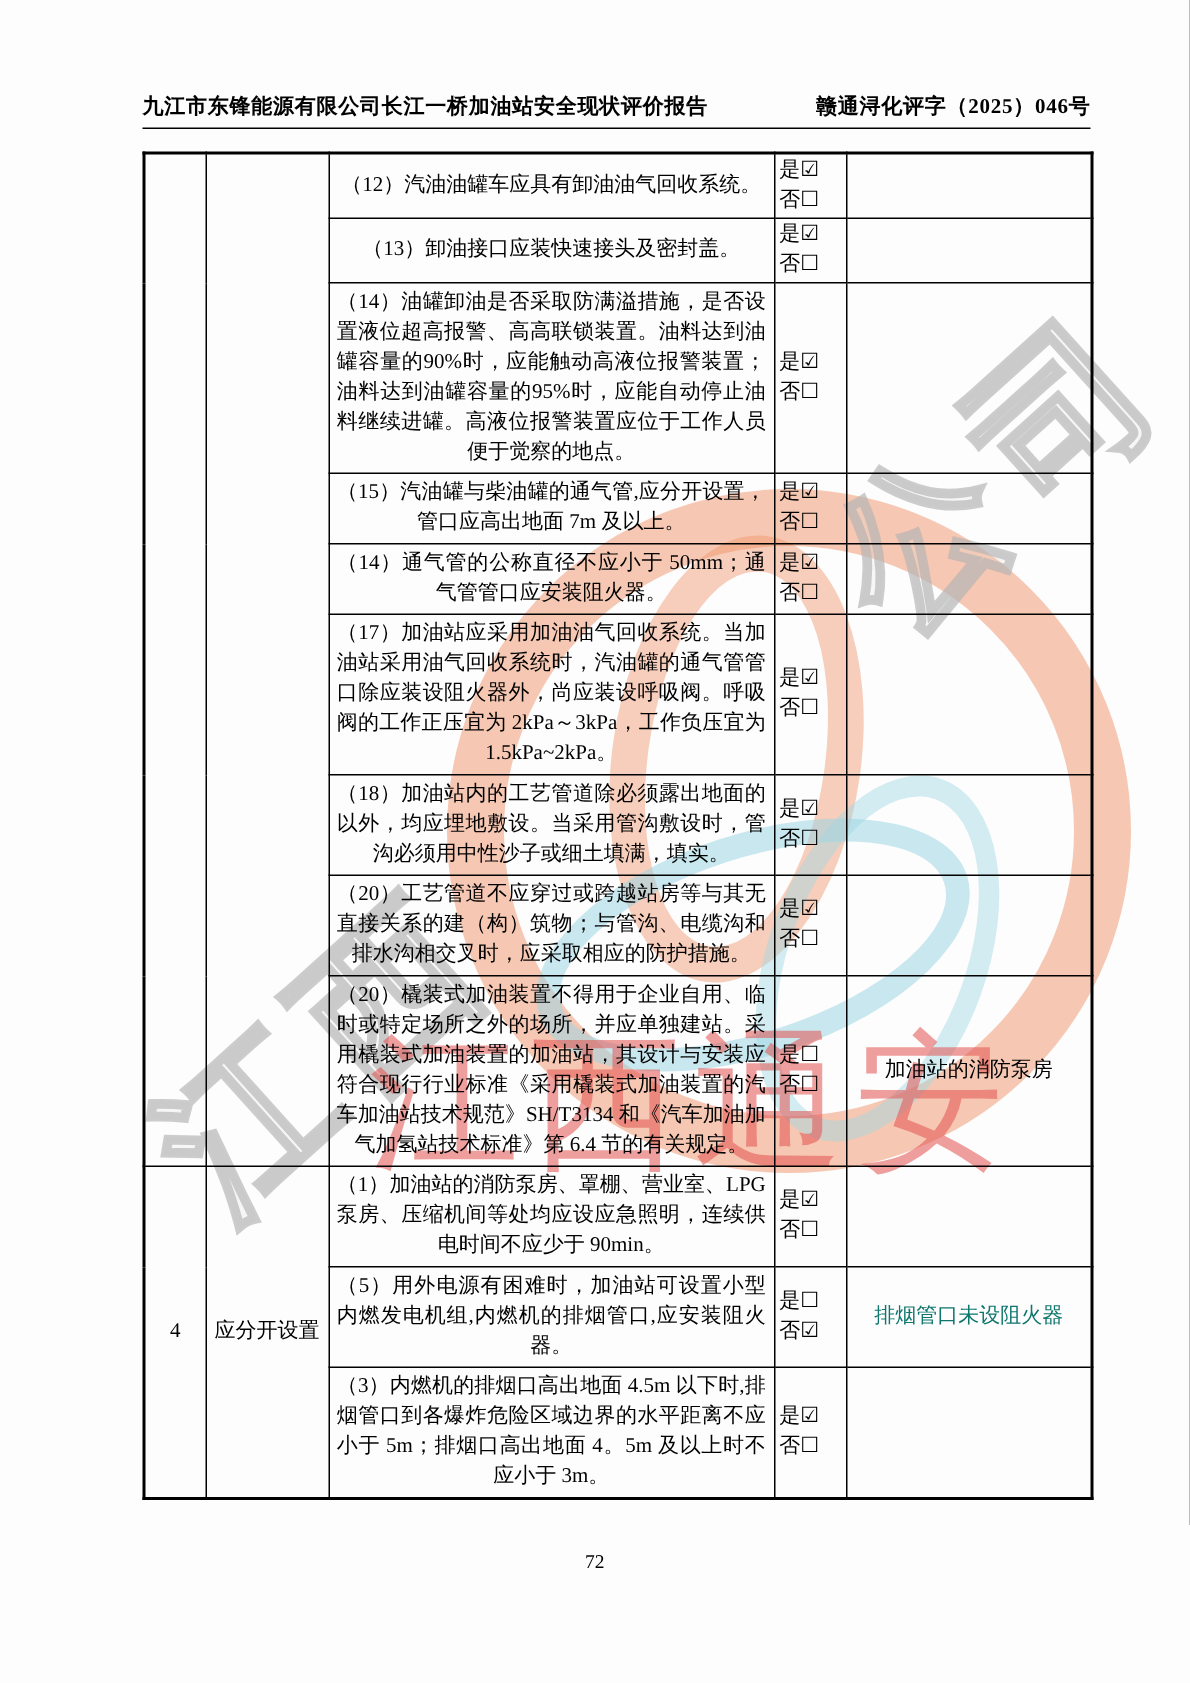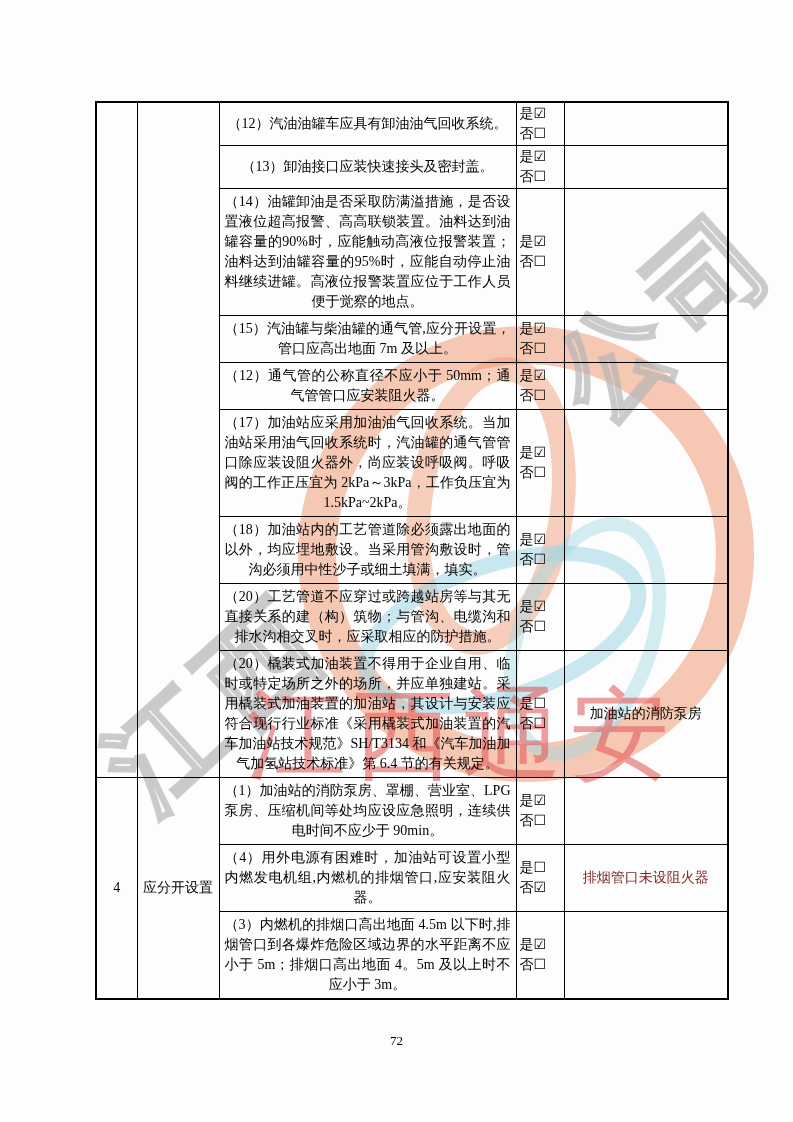--- a/index.html
+++ b/index.html
@@ -52,32 +52,36 @@
   }
   table.checklist td{
     border:1px solid #000;vertical-align:middle;
     font-size:14px;line-height:20px;overflow:hidden;
   }
   td.c-seq,td.c-cat{text-align:center;}
   td.c-item{padding:3px 5px;}
   .item-text{text-align:justify;text-align-last:center;word-break:break-all;}
   td.c-check{padding:1px 0 1px 3px;line-height:22px;}
   td.c-note{text-align:center;padding:2px 3px;}
-  td.c-note.red{color:#7f1d1d;}
+  td.c-note.red{color:#0f766e;}
   
   .footer{
     position:absolute;left:0;right:0;top:1033px;z-index:2;
     text-align:center;font-size:13px;
   }
 </style>
 </head>
 <body>
 
 <div class="page">
 
+  <div class="header">
+    <span>九江市东锋能源有限公司长江一桥加油站安全现状评价报告</span>
+    <span>赣通浔化评字（2025）046号</span>
+  </div>
 
   <div class="watermark">
     <div class="wm-ring"></div>
     <div class="wm-ellipse"></div>
     <div class="wm-cyan1"></div>
     <div class="wm-cyan2"></div>
     <div class="wm-gray wm-gray-top">公司</div>
     <div class="wm-gray wm-gray-bottom">江西</div>
     <div class="wm-red">江西通安</div>
   </div>
@@ -128,21 +132,21 @@
             <div class="item-text">（15）汽油罐与柴油罐的通气管,应分开设置，管口应高出地面 7m 及以上。</div>
           </td>
           <td class="c-check">
             <div>是☑</div>
             <div>否☐</div>
           </td>
           <td class="c-note"></td>
         </tr>
         <tr>
           <td class="c-item">
-            <div class="item-text">（12）通气管的公称直径不应小于 50mm；通气管管口应安装阻火器。</div>
+            <div class="item-text">（14）通气管的公称直径不应小于 50mm；通气管管口应安装阻火器。</div>
           </td>
           <td class="c-check">
             <div>是☑</div>
             <div>否☐</div>
           </td>
           <td class="c-note"></td>
         </tr>
         <tr>
           <td class="c-item">
             <div class="item-text">（17）加油站应采用加油油气回收系统。当加油站采用油气回收系统时，汽油罐的通气管管口除应装设阻火器外，尚应装设呼吸阀。呼吸阀的工作正压宜为 2kPa～3kPa，工作负压宜为 1.5kPa~2kPa。</div>
@@ -190,21 +194,21 @@
             <div class="item-text">（1）加油站的消防泵房、罩棚、营业室、LPG 泵房、压缩机间等处均应设应急照明，连续供电时间不应少于 90min。</div>
           </td>
           <td class="c-check">
             <div>是☑</div>
             <div>否☐</div>
           </td>
           <td class="c-note"></td>
         </tr>
         <tr>
           <td class="c-item">
-            <div class="item-text">（4）用外电源有困难时，加油站可设置小型内燃发电机组,内燃机的排烟管口,应安装阻火器。</div>
+            <div class="item-text">（5）用外电源有困难时，加油站可设置小型内燃发电机组,内燃机的排烟管口,应安装阻火器。</div>
           </td>
           <td class="c-check">
             <div>是☐</div>
             <div>否☑</div>
           </td>
           <td class="c-note red">排烟管口未设阻火器</td>
         </tr>
         <tr>
           <td class="c-item">
             <div class="item-text">（3）内燃机的排烟口高出地面 4.5m 以下时,排烟管口到各爆炸危险区域边界的水平距离不应小于 5m；排烟口高出地面 4。5m 及以上时不应小于 3m。</div>

